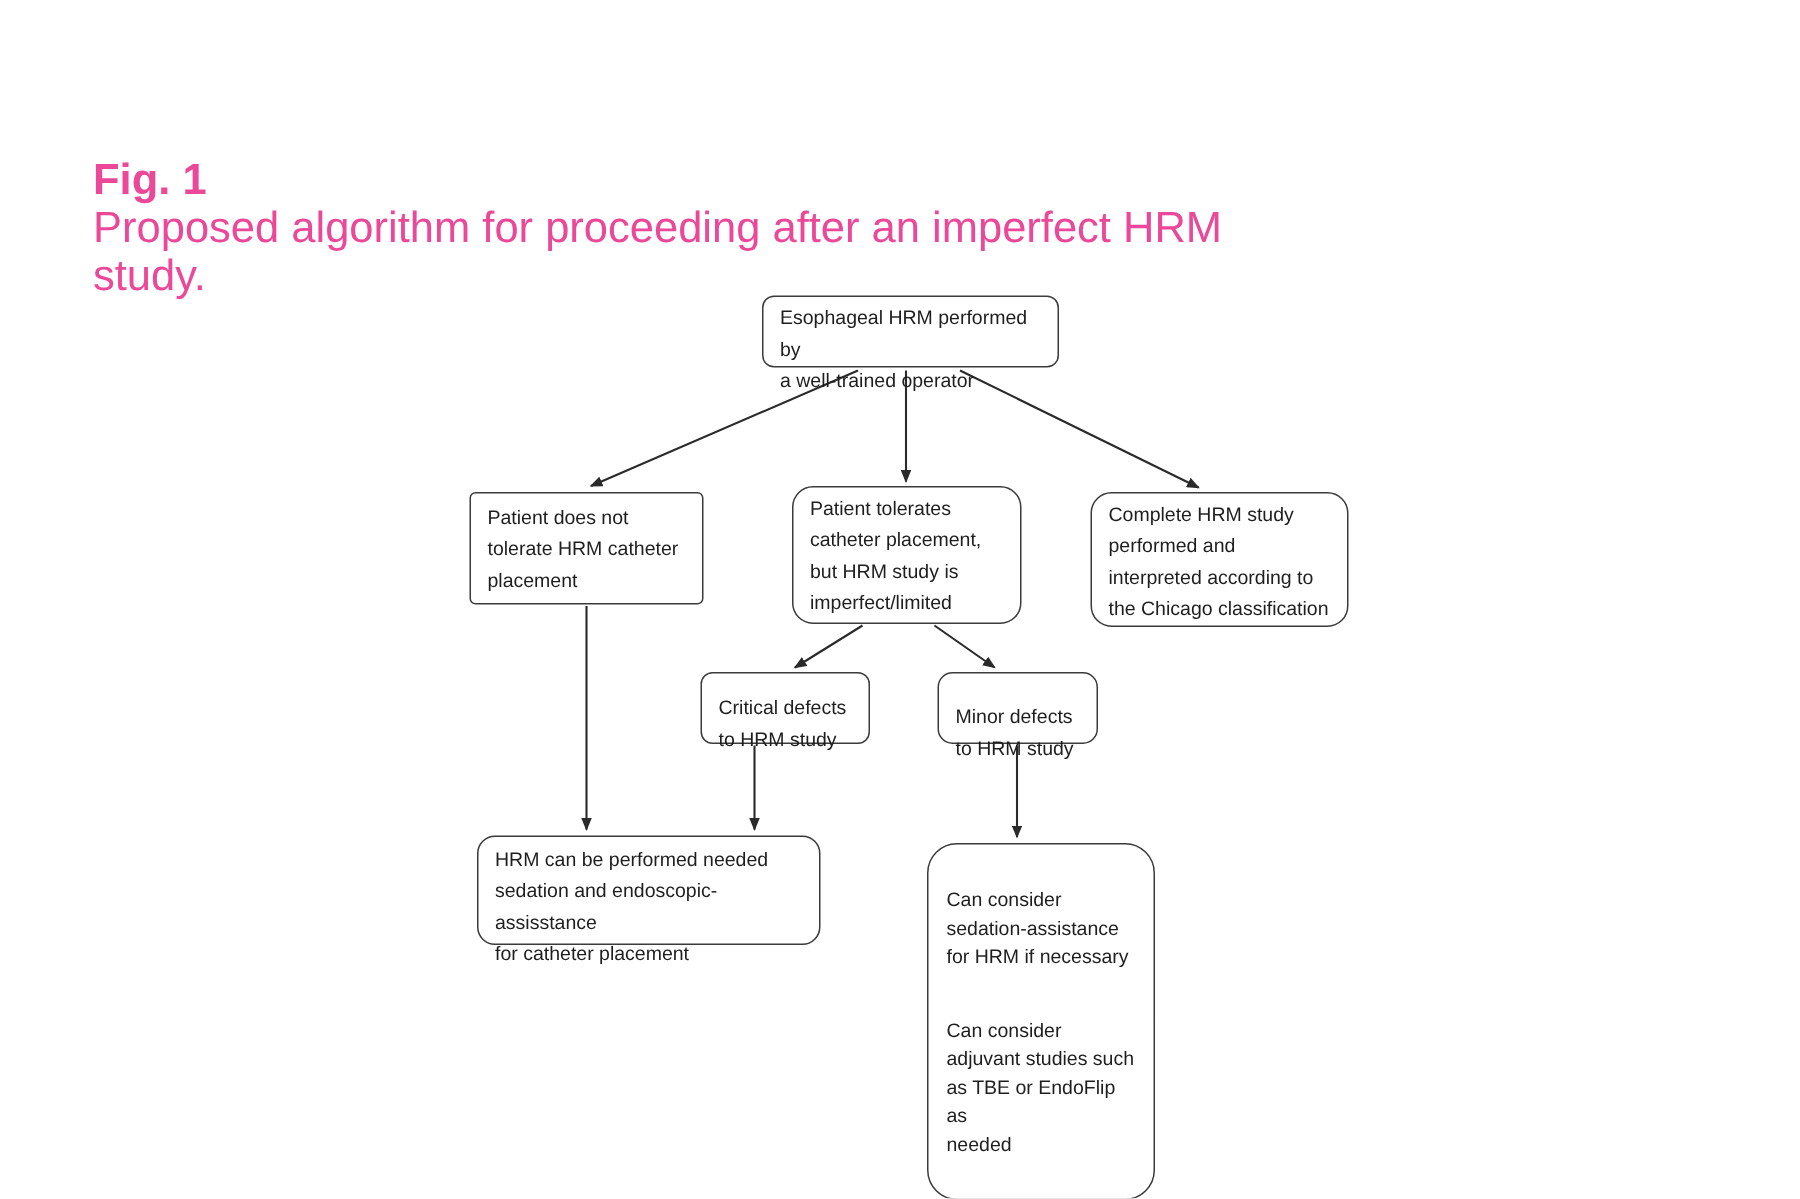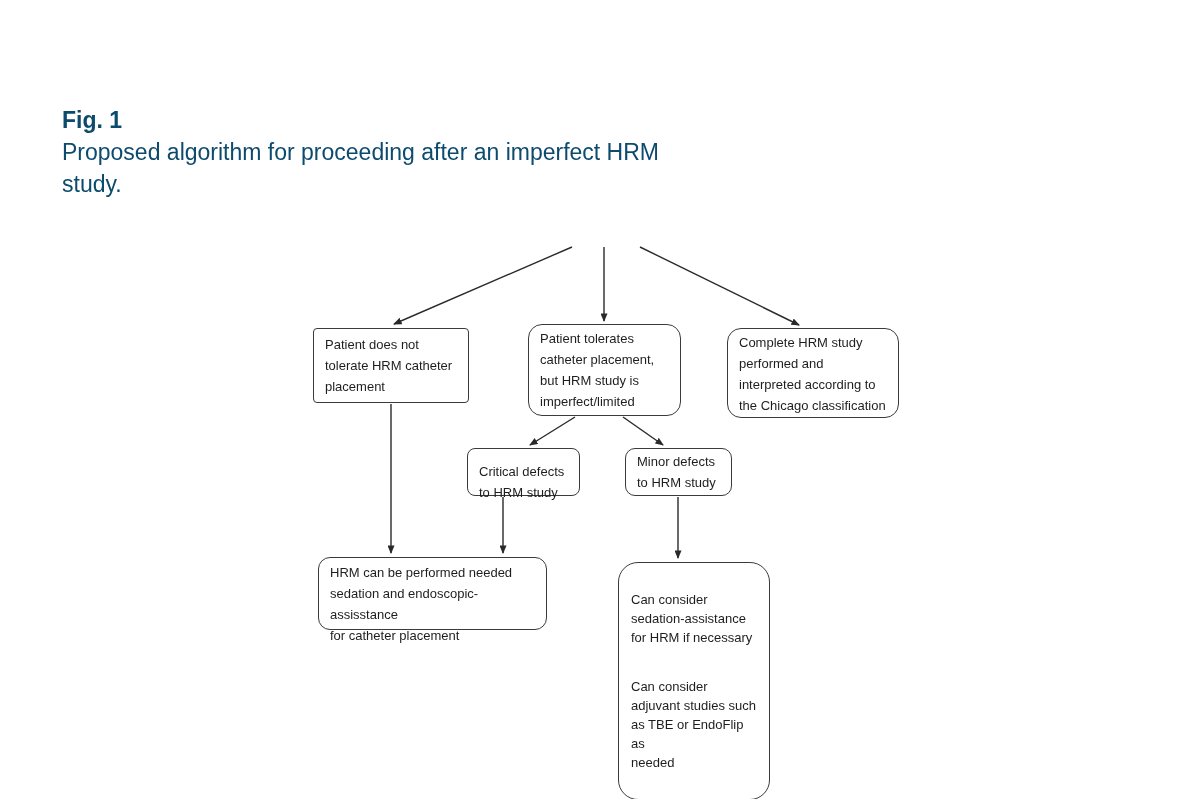--- a/index.html
+++ b/index.html
@@ -11,23 +11,23 @@
     font-family: "Liberation Sans", "DejaVu Sans", sans-serif;
     overflow: hidden;
   }
 
   
   #caption {
     position: absolute;
     left: 62px;
     top: 72px;
     width: 820px;
-    font-size: 23px;
+    font-size: 29px;
     line-height: 32px;
-    color: #0c4a6e;
+    color: #ec4899;
     white-space: pre-line;
   }
   #caption .cap-label { font-weight: bold; }
 
   
   .node {
     position: absolute;
     box-sizing: border-box;
     border: 1.4px solid #3b3b3b;
     border-radius: 12px;
@@ -36,21 +36,21 @@
     font-size: 13px;
     line-height: 21px;
     padding: 4px 11px;
     white-space: pre-line;
   }
   .n-root      { left: 508px; top: 197px; width: 198px; height: 48px; border-radius: 8px;  padding-top: 3px; }
   .n-left      { left: 313px; top: 328px; width: 156px; height: 75px; border-radius: 4px; padding-top: 5px; }
   .n-mid       { left: 528px; top: 324px; width: 153px; height: 92px; border-radius: 14px; padding-top: 3px; }
   .n-right     { left: 727px; top: 328px; width: 172px; height: 90px; border-radius: 14px; padding-top: 3px; }
   .n-critical  { left: 467px; top: 448px; width: 113px; height: 48px; border-radius: 8px;  padding-top: 12px; }
-  .n-minor     { left: 625px; top: 448px; width: 107px; height: 48px; border-radius: 10px; padding-top: 2px; }
+  .n-minor     { left: 625px; top: 448px; width: 107px; height: 48px; border-radius: 10px; padding-top: 18px; }
   .n-sedation  { left: 318px; top: 557px; width: 229px; height: 73px; border-radius: 12px; padding-top: 4px; }
   .n-outcome   { left: 618px; top: 562px; width: 152px; min-height: 215px; border-radius: 20px;
                  line-height: 19px; padding: 8px 12px; }
   .n-outcome p { margin: 0 0 11px 0; }
   .n-outcome p:last-child { margin-bottom: 0; }
 
   
   #arrows {
     position: absolute;
     left: 0; top: 0;
@@ -79,20 +79,22 @@
     <line x1="572" y1="247" x2="394" y2="324" marker-end="url(#ah)"></line>
     <line x1="604" y1="247" x2="604" y2="321" marker-end="url(#ah)"></line>
     <line x1="640" y1="247" x2="799" y2="325" marker-end="url(#ah)"></line>
     <line x1="391" y1="404" x2="391" y2="553" marker-end="url(#ah)"></line>
     <line x1="575" y1="417" x2="530" y2="445" marker-end="url(#ah)"></line>
     <line x1="623" y1="417" x2="663" y2="445" marker-end="url(#ah)"></line>
     <line x1="503" y1="497" x2="503" y2="553" marker-end="url(#ah)"></line>
     <line x1="678" y1="497" x2="678" y2="558" marker-end="url(#ah)"></line>
   </svg>
 
+  <div class="node n-root">Esophageal HRM performed by
+a well-trained operator</div>
 
   <div class="node n-left">Patient does not
 tolerate HRM catheter
 placement</div>
 
   <div class="node n-right">Complete HRM study
 performed and
 interpreted according to
 the Chicago classification</div>
 

